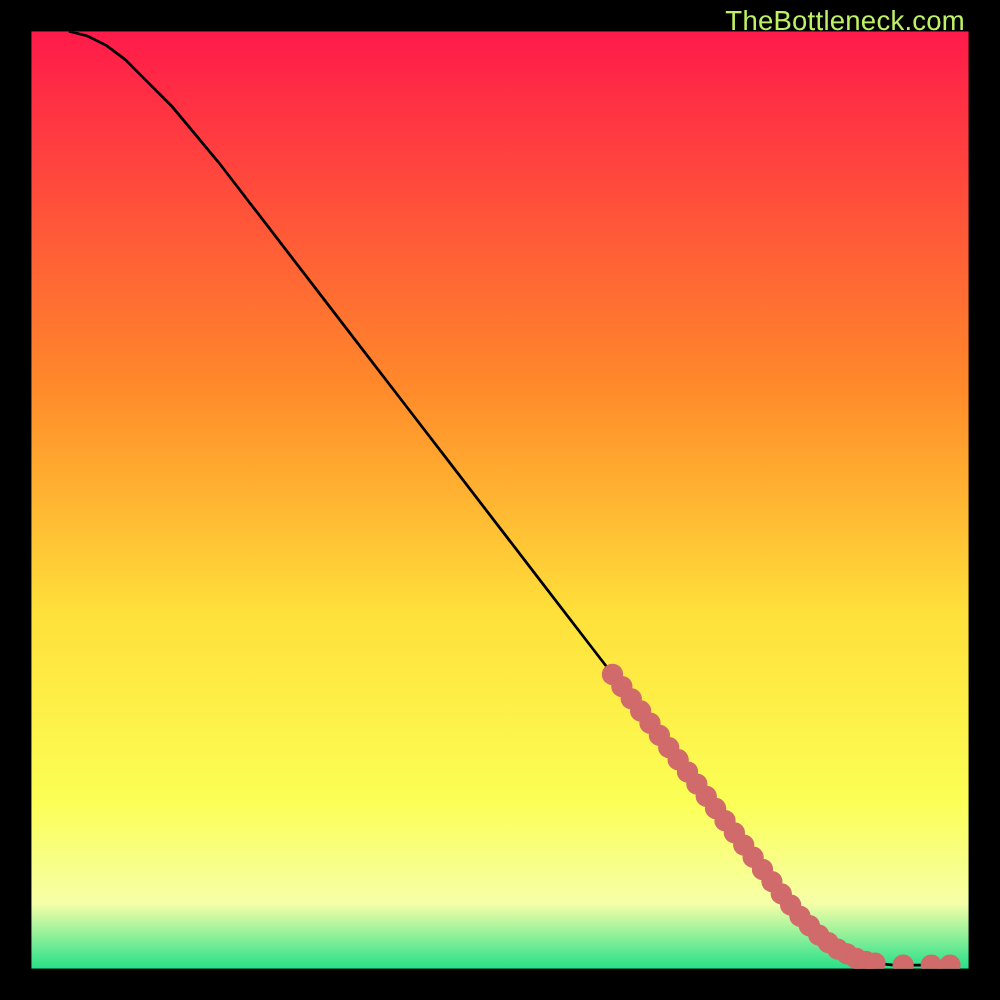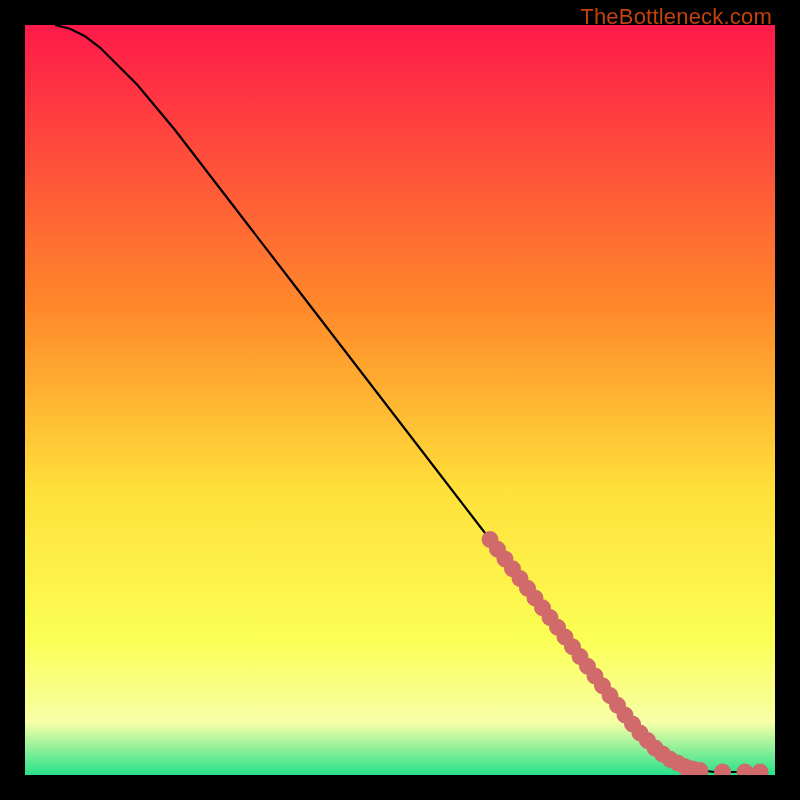--- a/index.html
+++ b/index.html
@@ -16,21 +16,21 @@
     left: 25px;
     top: 25px;
     width: 750px;
     height: 750px;
     background: #000;
   }
   .watermark {
     position: absolute;
     top: 4px;
     right: 28px;
-    color: #c2410c;
+    color: #bef264;
     font-size: 22px;
     letter-spacing: 0.2px;
     font-weight: 500;
   }
   .plot-svg {
     position: absolute;
     left: 25px;
     top: 25px;
     width: 750px;
     height: 750px;

